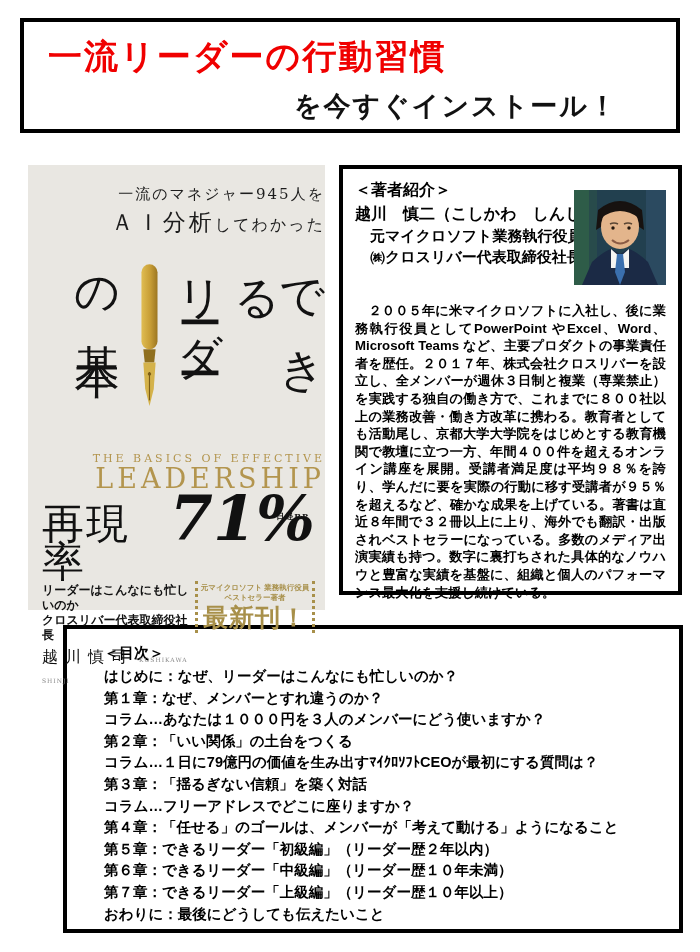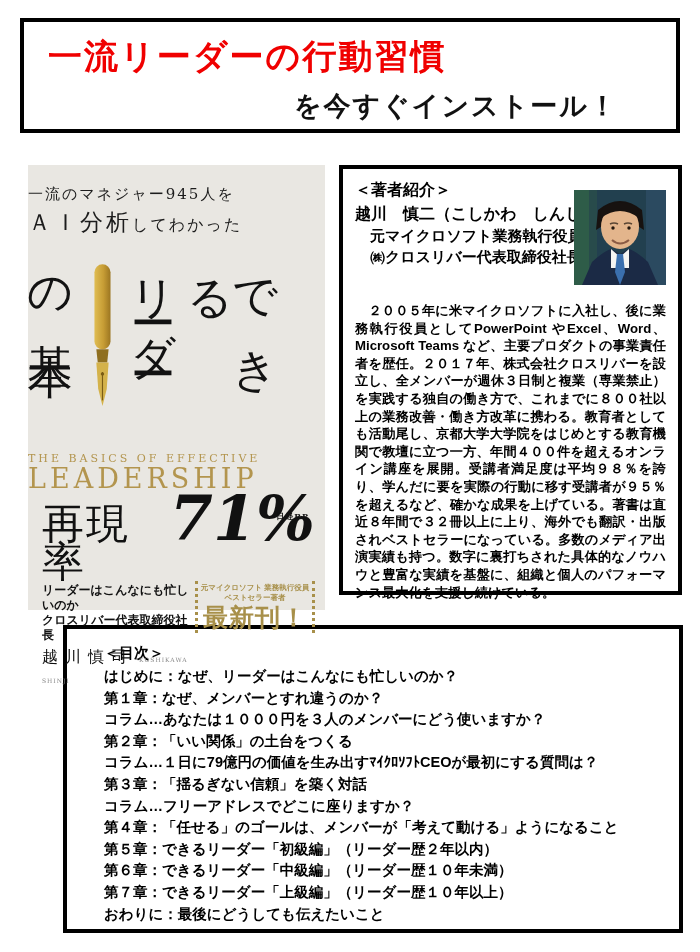--- a/index.html
+++ b/index.html
@@ -9,21 +9,21 @@
 
   
   .banner { margin:18px 20px 0 20px; height:115px; border:4px solid #000; padding:12px 24px 0 24px; }
   .banner-title { font-family:"DejaVu Serif","Liberation Serif",serif; font-weight:bold; font-size:34px; color:#f00000; letter-spacing:2px; }
   .banner-subtitle { font-family:"DejaVu Serif","Liberation Serif",serif; font-weight:bold; font-size:27px; color:#111; text-align:right; padding-right:34px; margin-top:8px; letter-spacing:2px; }
 
   
   .main-row { display:flex; gap:14px; margin:32px 18px 0 28px; }
 
   
-  .cover { width:297px; height:445px; background:#e9e7e2; padding-top:20px; display:flex; flex-direction:column; align-items:flex-start; font-family:"DejaVu Serif","Liberation Serif",serif; flex:none; }
+  .cover { width:297px; height:445px; background:#e9e7e2; padding-top:20px; display:flex; flex-direction:column; align-items:flex-end; font-family:"DejaVu Serif","Liberation Serif",serif; flex:none; }
   .cover-tagline1 { font-size:15px; letter-spacing:2px; color:#1c1c1c; }
   .cover-tagline2 { margin-top:3px; color:#1c1c1c; }
   .cover-tagline2 .big { font-size:23px; letter-spacing:3px; }
   .cover-tagline2 .small { font-size:16px; letter-spacing:2px; }
   .cover-title-row { display:flex; align-items:flex-start; gap:12px; margin-top:10px; height:196px; }
   .vcol { writing-mode:vertical-rl; font-size:45px; line-height:1; color:#121212; height:196px; }
   .vcol.sp10 { letter-spacing:10px; }
   .vcol.sp20 { letter-spacing:20px; }
   .pen-wrap { height:196px; display:flex; align-items:flex-start; padding-top:10px; }
   .cover-en1 { margin-top:8px; font-size:11px; letter-spacing:3px; color:#b3954e; }

